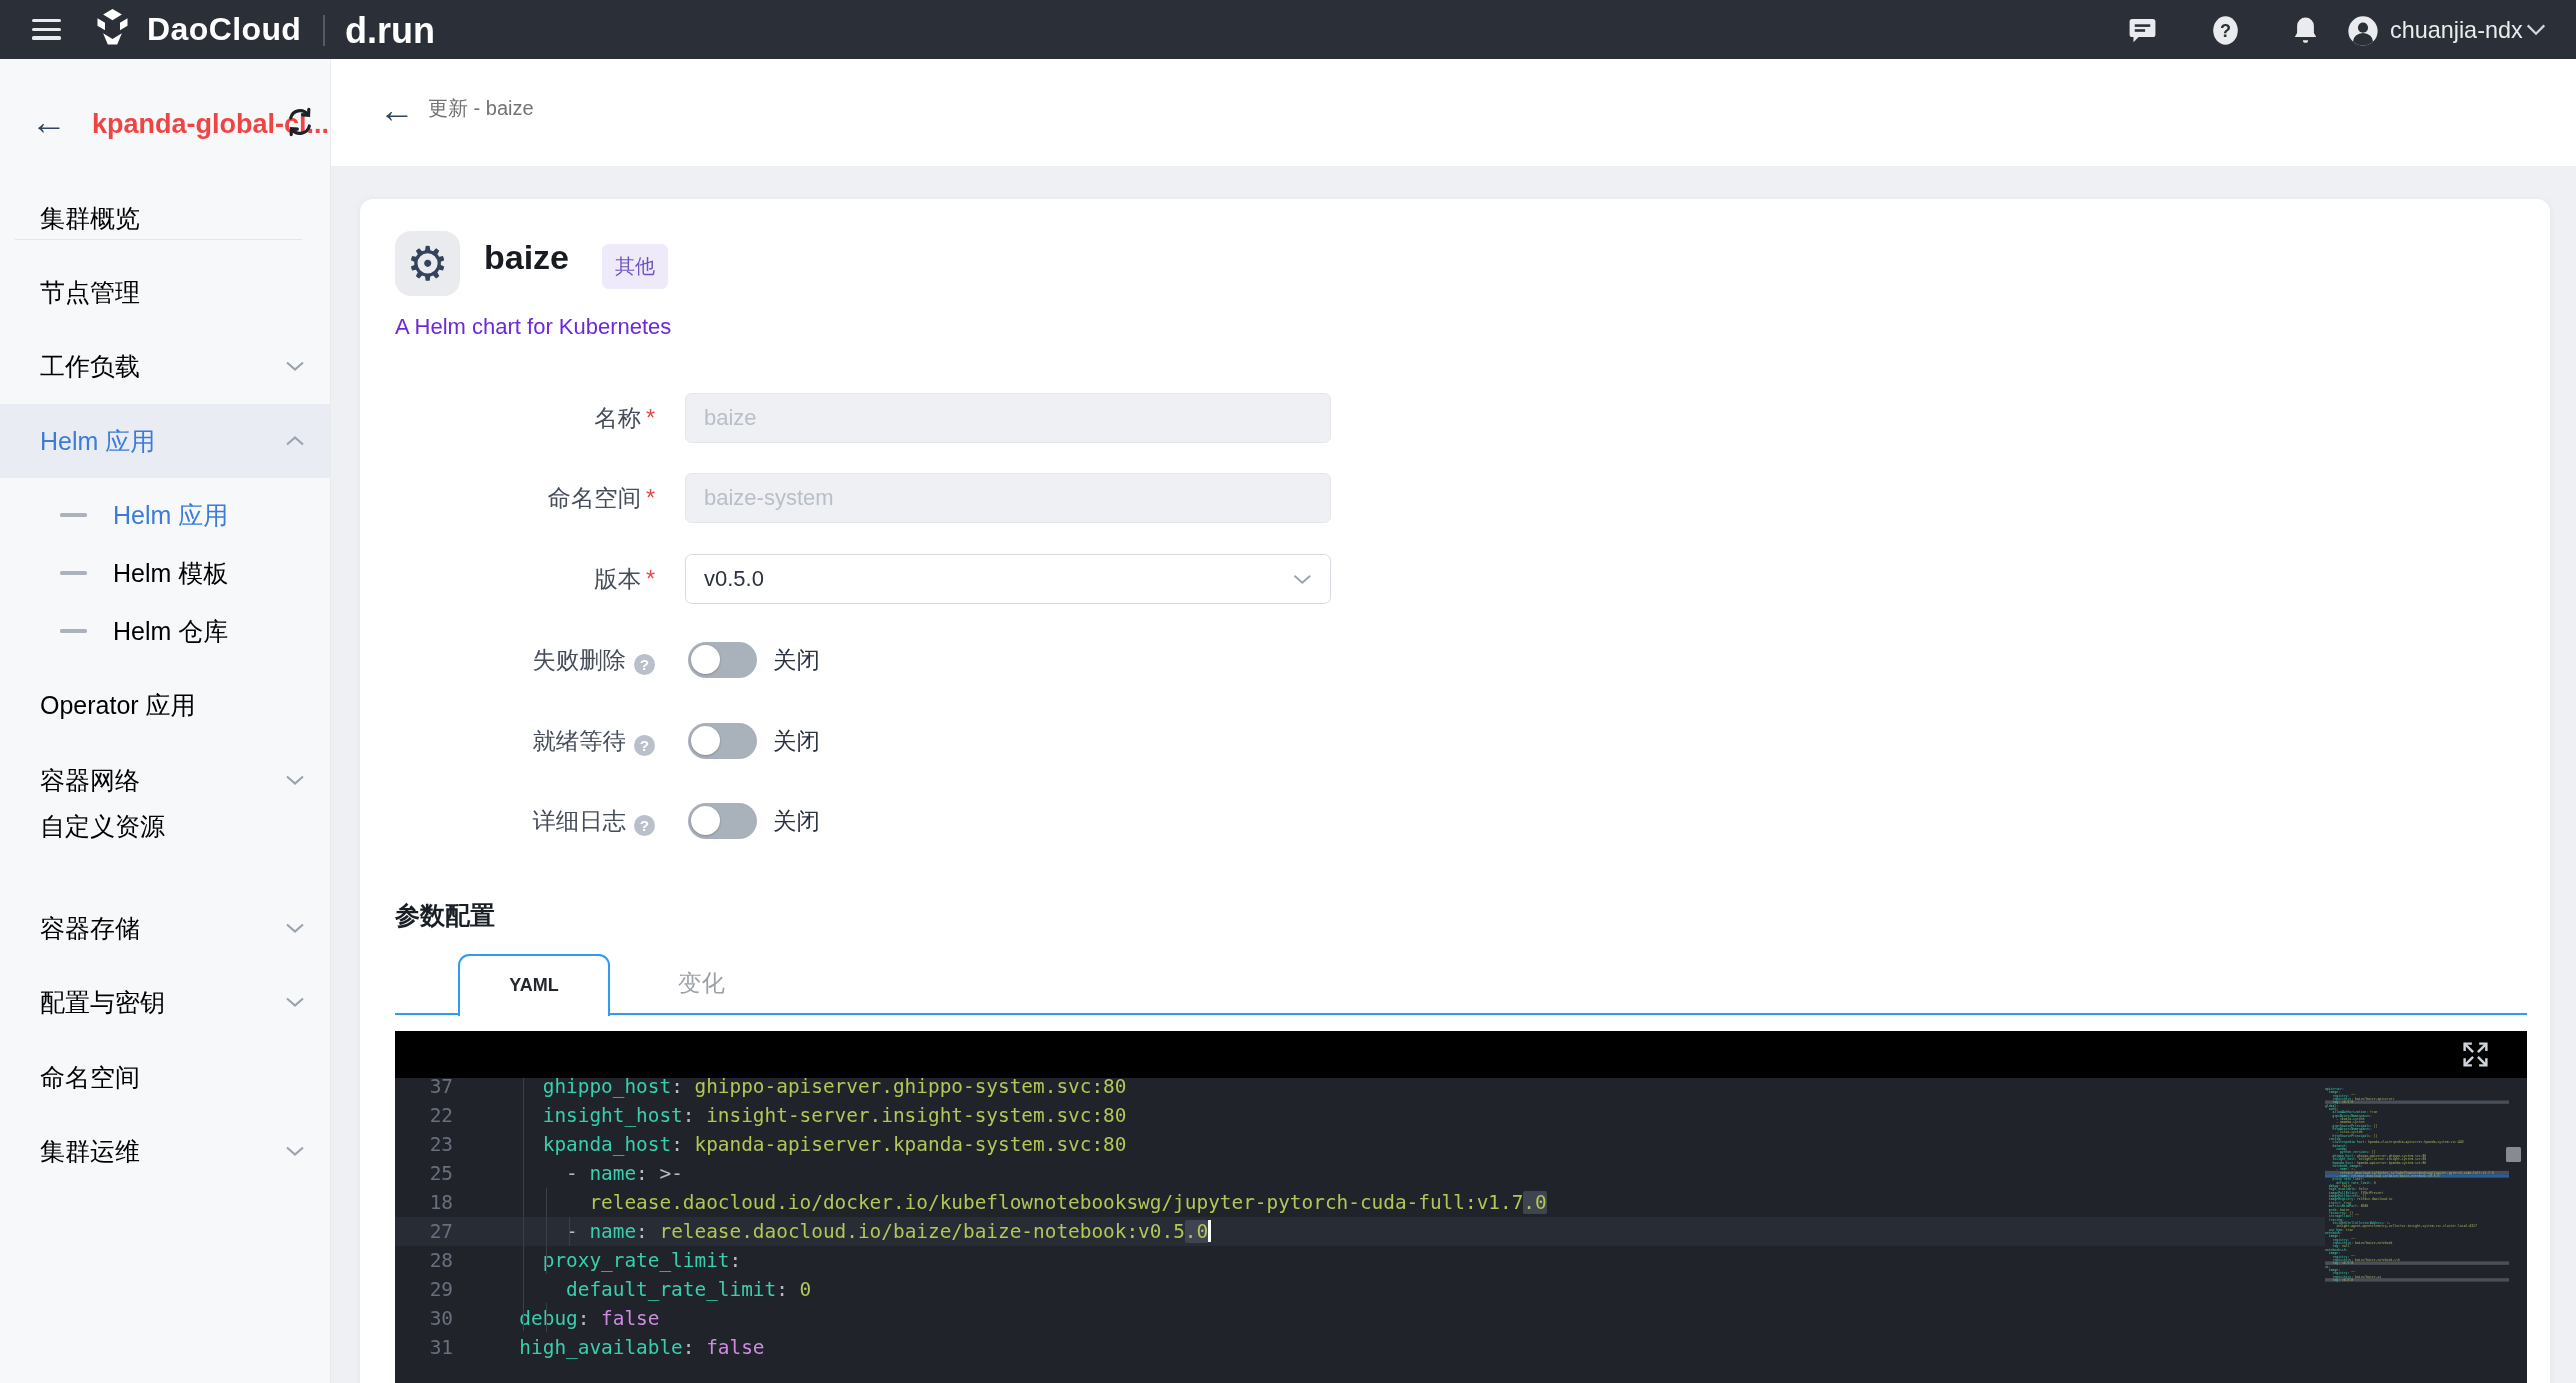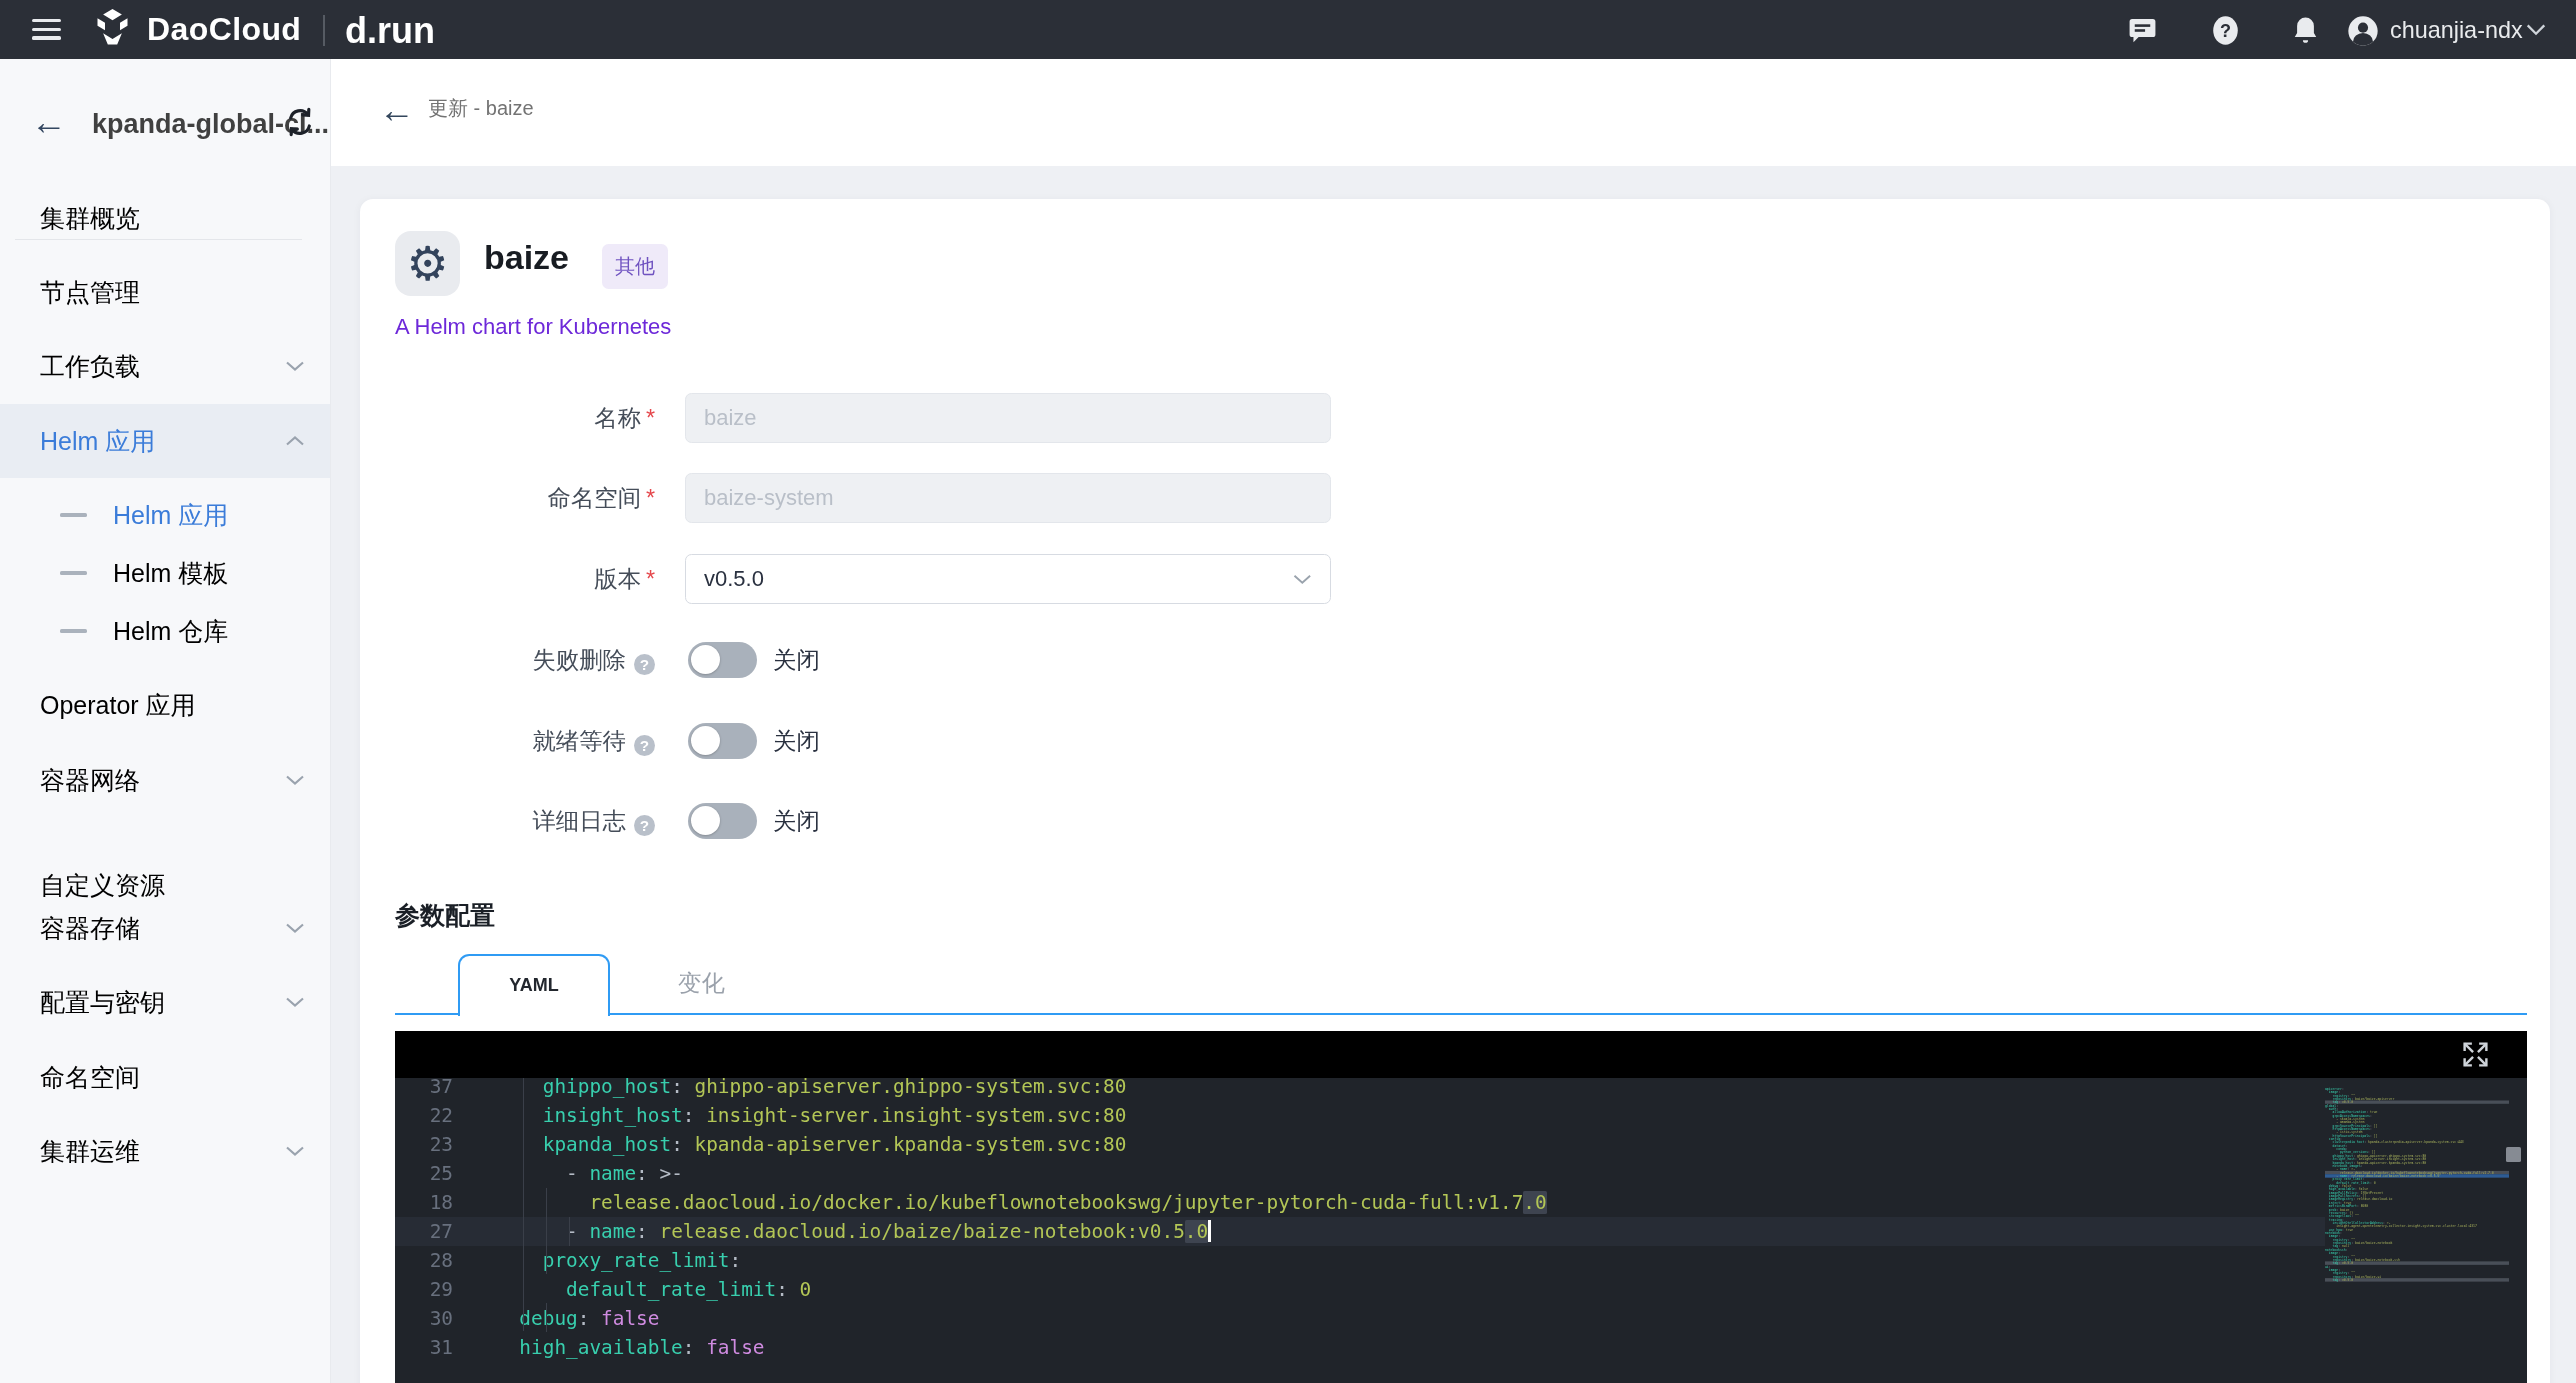--- a/index.html
+++ b/index.html
@@ -13,21 +13,21 @@
   .brandmark{position:absolute;left:90px;top:6.5px;}
   .brand{position:absolute;left:147px;top:11.3px;font-size:32px;font-weight:bold;color:#fff;letter-spacing:0.4px;}
   .tb-divider{position:absolute;left:323px;top:14.5px;width:1.6px;height:31px;background:#565b63;}
   .brand2{position:absolute;left:345px;top:9.7px;font-size:36px;font-weight:bold;color:#fff;}
   .tb-ic{position:absolute;top:14.5px;width:31px;height:31px;cursor:pointer;}
   .tb-user{position:absolute;left:2390px;top:17px;font-size:23.4px;color:#e9ebed;cursor:pointer;}
   
   .sidebar{position:absolute;left:0;top:59px;width:330px;height:1324px;background:#f7f8fa;border-right:0.8px solid #e8eaee;z-index:10;}
   .sb-head{position:absolute;left:0;top:0;width:100%;height:121px;}
   .sb-back{position:absolute;left:31px;top:45px;font-size:36px;font-weight:bold;color:#334660;line-height:36px;cursor:pointer;}
-  .sb-cluster{position:absolute;left:92px;top:50px;font-size:27px;font-weight:600;color:#404040;cursor:pointer;}
+  .sb-cluster{position:absolute;left:92px;top:50px;font-size:27px;font-weight:600;color:#ef4444;cursor:pointer;}
   .sb-swap{position:absolute;left:284px;top:47px;cursor:pointer;}
   .sb-divider{position:absolute;left:14.5px;top:180px;width:287px;height:0.8px;background:#e4e6ea;}
   .s-item{position:absolute;left:0;width:330px;cursor:pointer;}
   .s-item .lbl{position:absolute;left:40px;top:50%;transform:translateY(-50%);font-size:25px;font-weight:500;color:#000000;white-space:nowrap;}
   .s-item.active-parent{background:#e9edf3;}
   .s-item.active-parent .lbl,.s-item.child.active .lbl{color:#3b7cd9;}
   .s-item .chev{position:absolute;right:22.6px;top:50%;transform:translateY(-50%);}
   .s-item.child .dash{position:absolute;left:60px;top:50%;transform:translateY(-50%);width:27.4px;height:4px;border-radius:1.6px;background:#aab2bc;}
   .s-item.child .lbl{left:113px;}
   
@@ -200,21 +200,21 @@
           <span class="lbl">Operator 应用</span>
         </div>
         <div class="s-item" style="top: 684px; height: 74px;">
           <span class="lbl">容器网络</span>
           <span class="chev">
             <svg width="24" height="16" viewBox="0 0 26 18">
               <polyline points="4,5 13,13 22,5" fill="none" stroke="#9aa3ae" stroke-width="2.4"></polyline>
             </svg>
           </span>
         </div>
-        <div class="s-item" style="top: 789px; height: 74px; padding-left: 48px;">
+        <div class="s-item" style="top: 730px; height: 74px; padding-left: 48px;">
           <span class="lbl">自定义资源</span>
         </div>
         <div class="s-item" style="top: 832px; height: 74px;">
           <span class="lbl">容器存储</span>
           <span class="chev">
             <svg width="24" height="16" viewBox="0 0 26 18">
               <polyline points="4,5 13,13 22,5" fill="none" stroke="#9aa3ae" stroke-width="2.4"></polyline>
             </svg>
           </span>
         </div>

